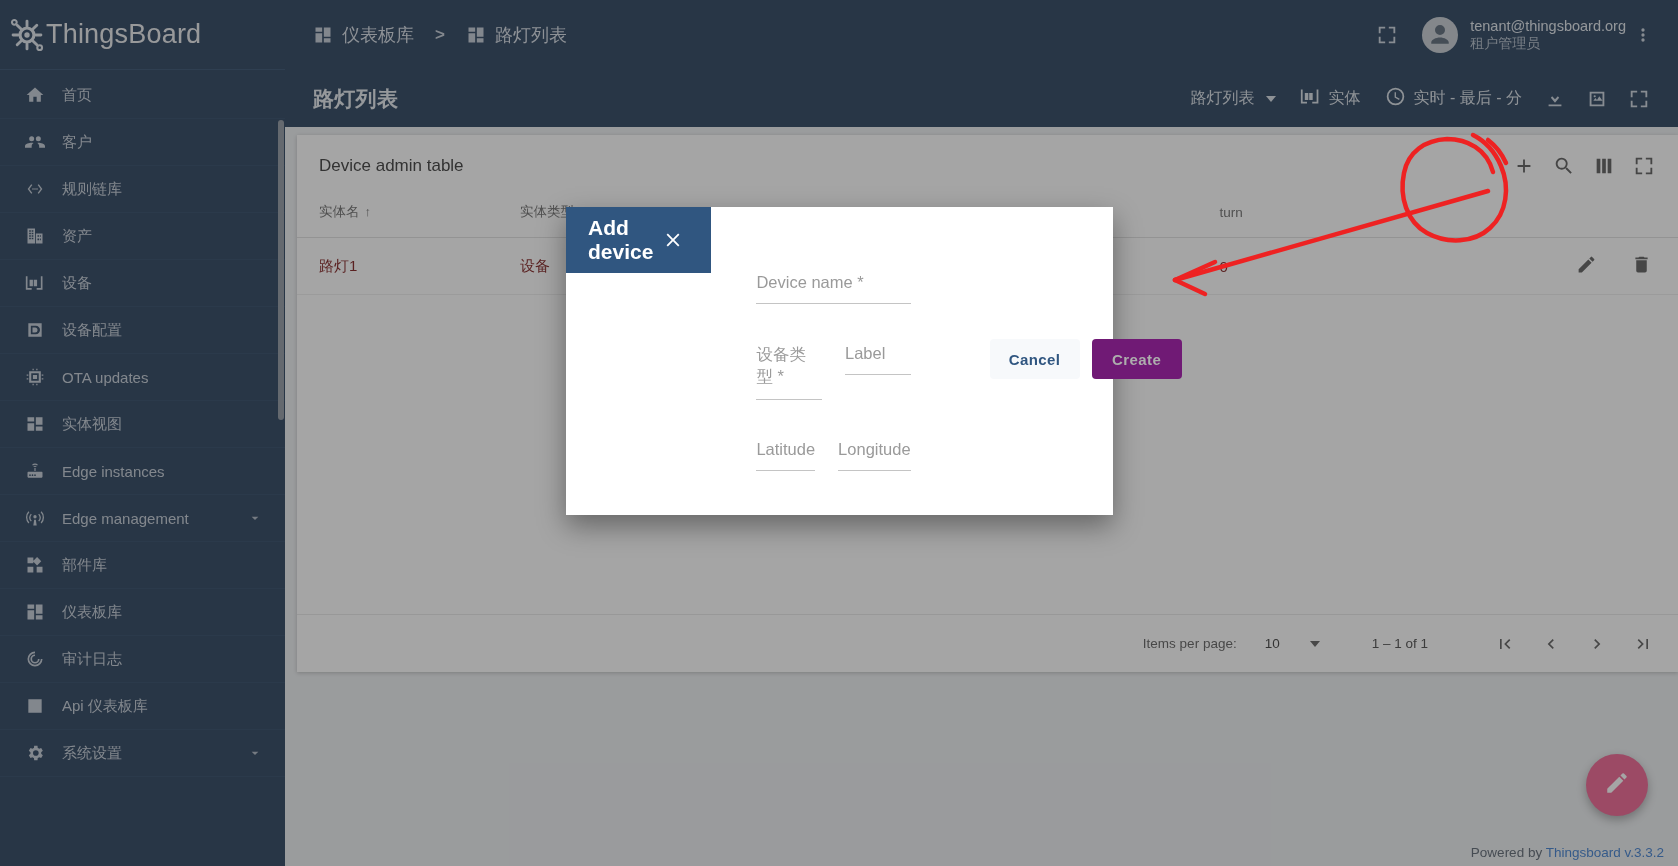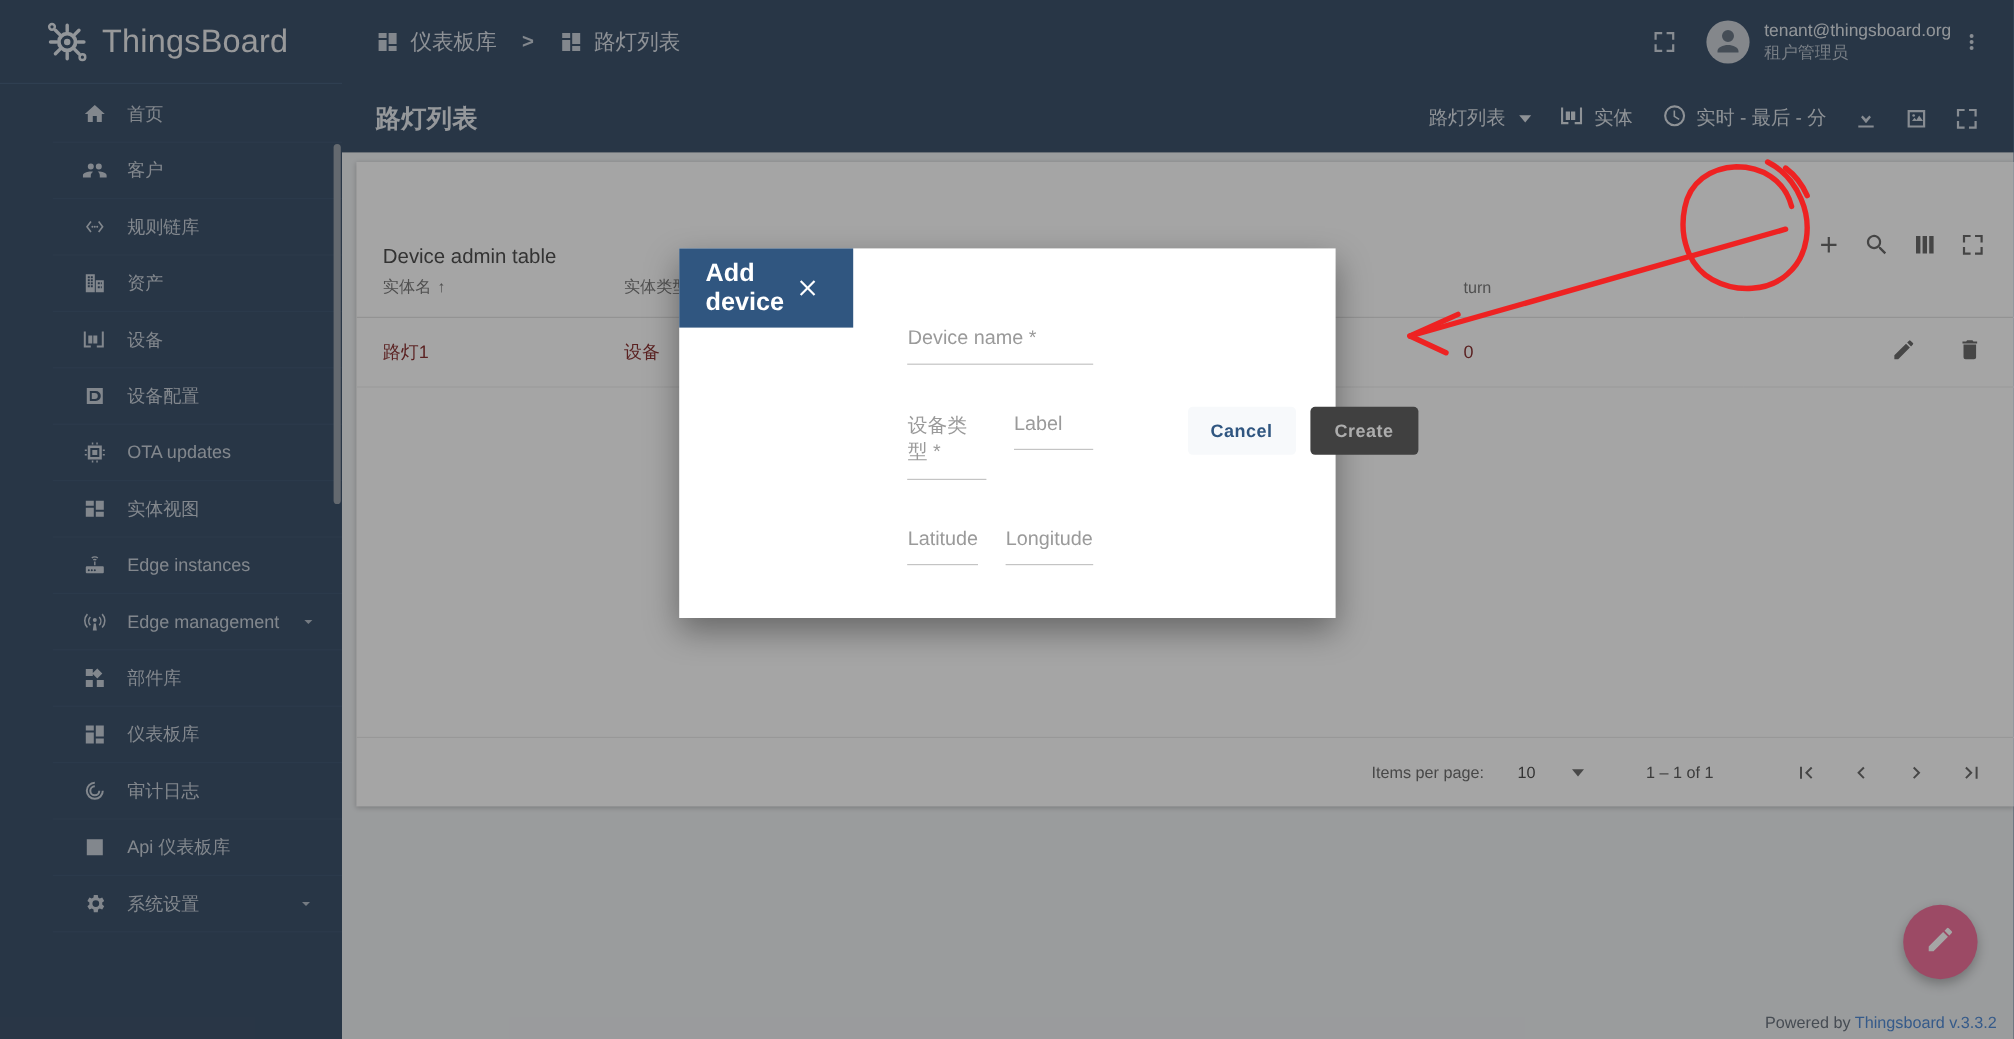--- a/index.html
+++ b/index.html
@@ -14,29 +14,29 @@
   
   .sidebar {
     width: 285px; height: 866px;
     background: #29405c;
     flex: 0 0 285px;
     position: relative;
     overflow: hidden;
   }
   .logo-row {
     height: 70px; display: flex; align-items: center;
-    padding-left: 37px; gap: 10px;
+    padding-left: 8px; gap: 0;
     border-bottom: 1px solid #35506f;
   }
   .logo-mark { width: 38px; height: 38px; flex: 0 0 38px; position: relative; }
   .logo-text {
     color: #e8eaed; font-size: 27px; font-weight: 400; letter-spacing: .2px;
     white-space: nowrap;
   }
-  .nav { padding-top: 2px; padding-left: 44px; }
+  .nav { padding-top: 2px; }
   .nav-item {
     height: 47px; display: flex; align-items: center;
     padding: 0 22px 0 24px; gap: 16px;
     color: #c3ccd6; font-size: 15px; cursor: pointer;
     border-bottom: 1px solid #2e4864;
     position: relative;
   }
   .nav-icon { width: 22px; height: 22px; flex: 0 0 22px; display:flex; align-items:center; justify-content:center; color:#c3ccd6; }
   .nav-icon svg { width: 20px; height: 20px; fill: currentColor; }
   .nav-label { flex: 1; white-space: nowrap; }
@@ -92,23 +92,22 @@
            border-top: 6px solid #d8dfe6; margin-left: 3px; }
 
   
   .canvas { flex: 1; background: #eceff1; position: relative; padding: 10px 0 0 12px; }
   .widget {
     position: absolute; left: 12px; top: 8px; right: 0px; height: 537px;
     background: #fff; box-shadow: 0 1px 4px rgba(0,0,0,.22);
     display: flex; flex-direction: column; overflow: hidden;
   }
   .widget-head {
-    height: 62px; display: flex; align-items: flex-end; padding: 0 14px 0 22px;
+    height: 62px; display: flex; align-items: center; padding: 0 14px 0 22px;
     flex: 0 0 62px;
-    margin-top: 27px;
   }
   .widget-title { font-size: 17px; color: #3b3b3b; font-weight: 400; }
   .wh-spacer { flex: 1; }
   .w-ic {
     width: 40px; height: 40px; display:flex; align-items:center; justify-content:center;
     cursor:pointer; color:#5a5a5a; border-radius: 50%;
   }
   .w-ic svg { width: 22px; height: 22px; fill: currentColor; }
 
   table.dev { width: 100%; border-collapse: collapse; table-layout: fixed; }
@@ -192,21 +191,21 @@
     display: flex; justify-content: flex-end; align-items: center;
     gap: 12px; padding: 20px 34px 24px 34px;
   }
   .btn {
     min-width: 90px; height: 40px; border-radius: 4px; border: none;
     font-size: 15px; font-weight: 700; letter-spacing: .4px; cursor: pointer;
     font-family: "Liberation Sans", sans-serif;
     padding: 0 18px;
   }
   .btn-cancel { background: #f7f9fb; color: #305680; }
-  .btn-create { background: #404040; color: #adadad; cursor: default; }
+  .btn-create { background: #701a75; color: #adadad; cursor: default; }
 
   
   .annot { position: absolute; left:0; top:0; width: 1678px; height: 866px; z-index: 70; pointer-events: none; }
 </style>
 </head>
 <body>
 
 <div class="app">
 
   <div class="sidebar">

